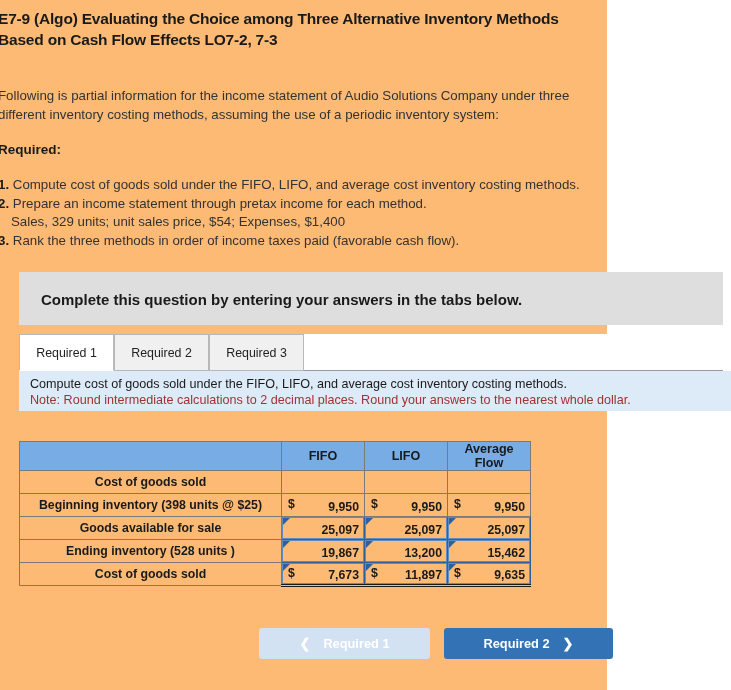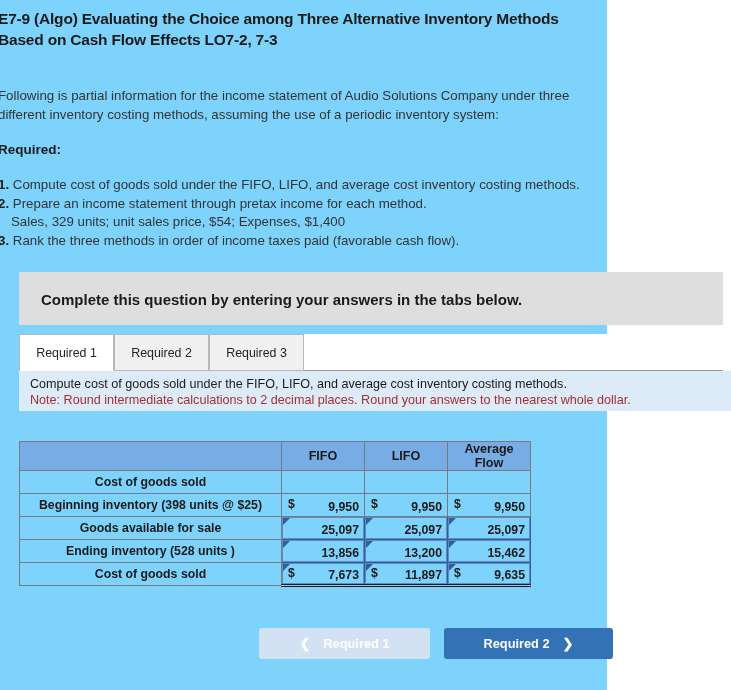--- a/index.html
+++ b/index.html
@@ -6,21 +6,21 @@
   html, body {
     margin: 0; padding: 0;
     width: 731px; height: 690px;
     background: #ffffff;
     font-family: "Liberation Sans", sans-serif;
     overflow: hidden;
   }
   #page {
     position: relative;
     width: 607px; height: 690px;
-    background: #7dd3fc;
+    background: #fdba74;
   }
 
   
   .prob-title {
     position: absolute;
     left: -2px; top: 8px; width: 733px;
     font-size: 15.5px; font-weight: bold;
     color: #1a1a1a; line-height: 21px;
     letter-spacing: -0.2px;
   }
@@ -309,21 +309,21 @@
         <td class="cell hl">
           <span class="dollar"></span>
           <span class="amt">25,097</span>
         </td>
       </tr>
 
       <tr>
         <td class="lbl lbl-i1">Ending inventory (528 units )</td>
         <td class="cell hl">
           <span class="dollar"></span>
-          <span class="amt">13,856</span>
+          <span class="amt">19,867</span>
         </td>
         <td class="cell hl">
           <span class="dollar"></span>
           <span class="amt">13,200</span>
         </td>
         <td class="cell hl">
           <span class="dollar"></span>
           <span class="amt">15,462</span>
         </td>
       </tr>

